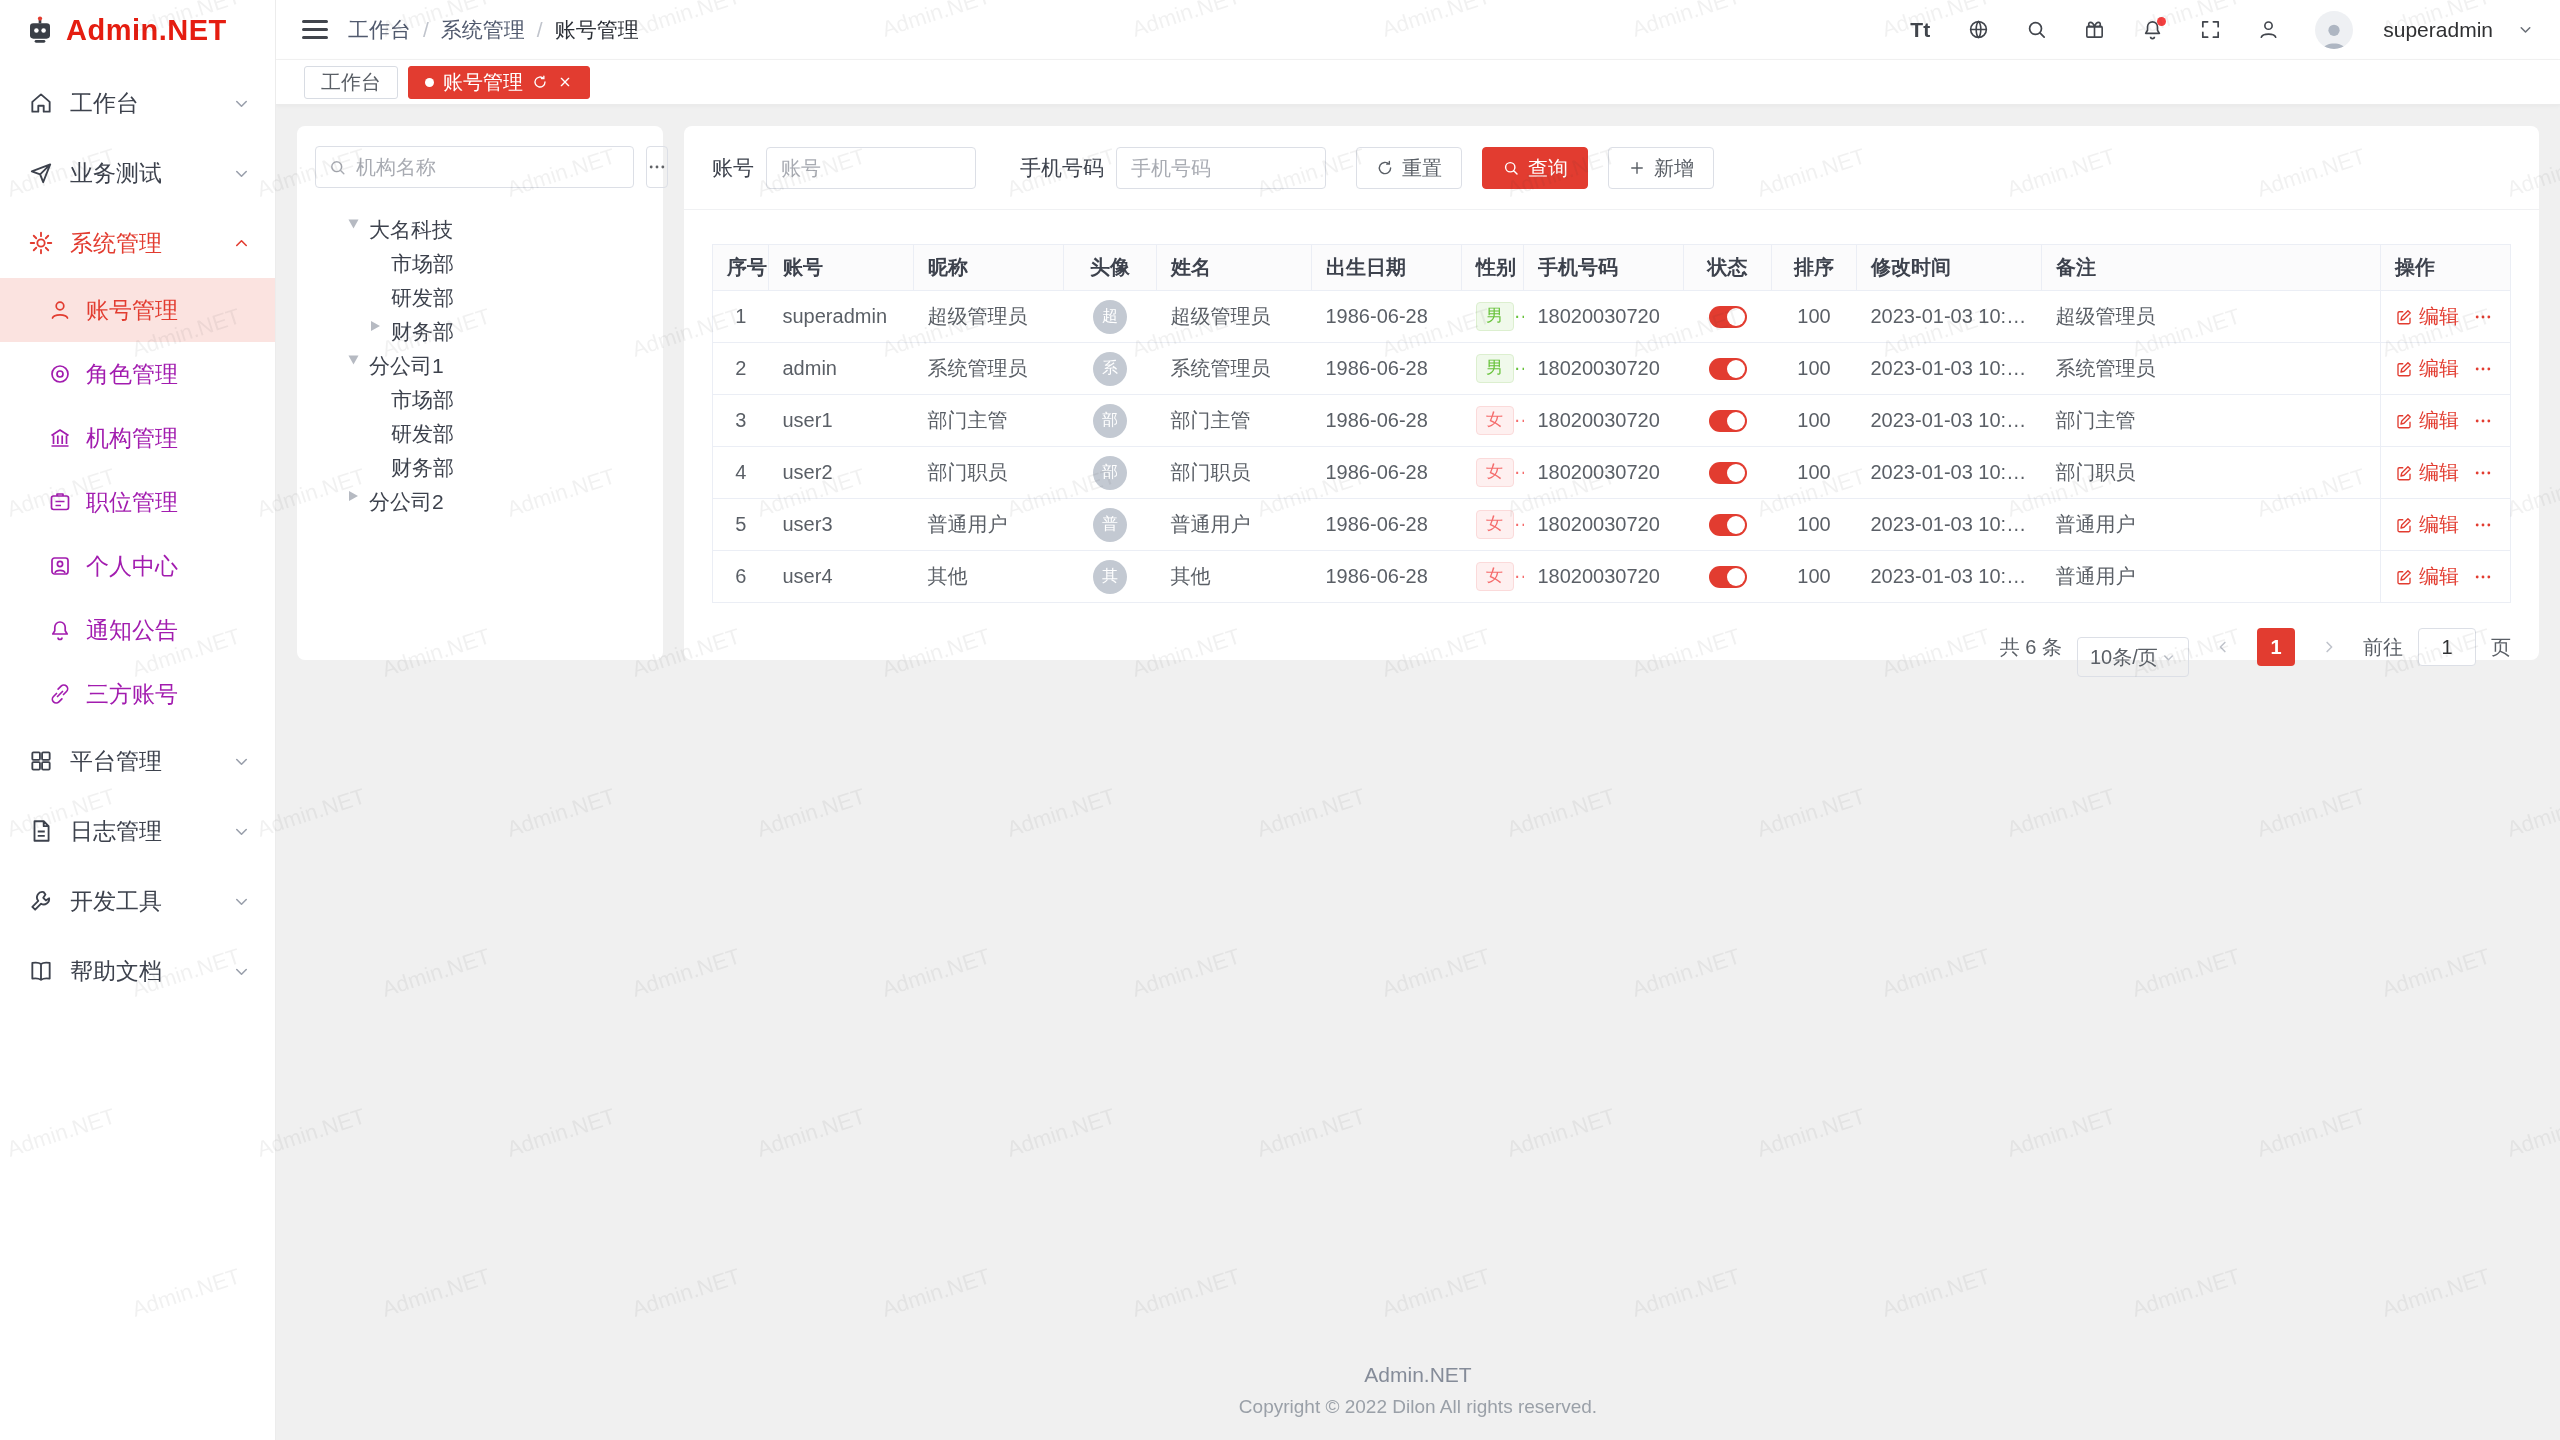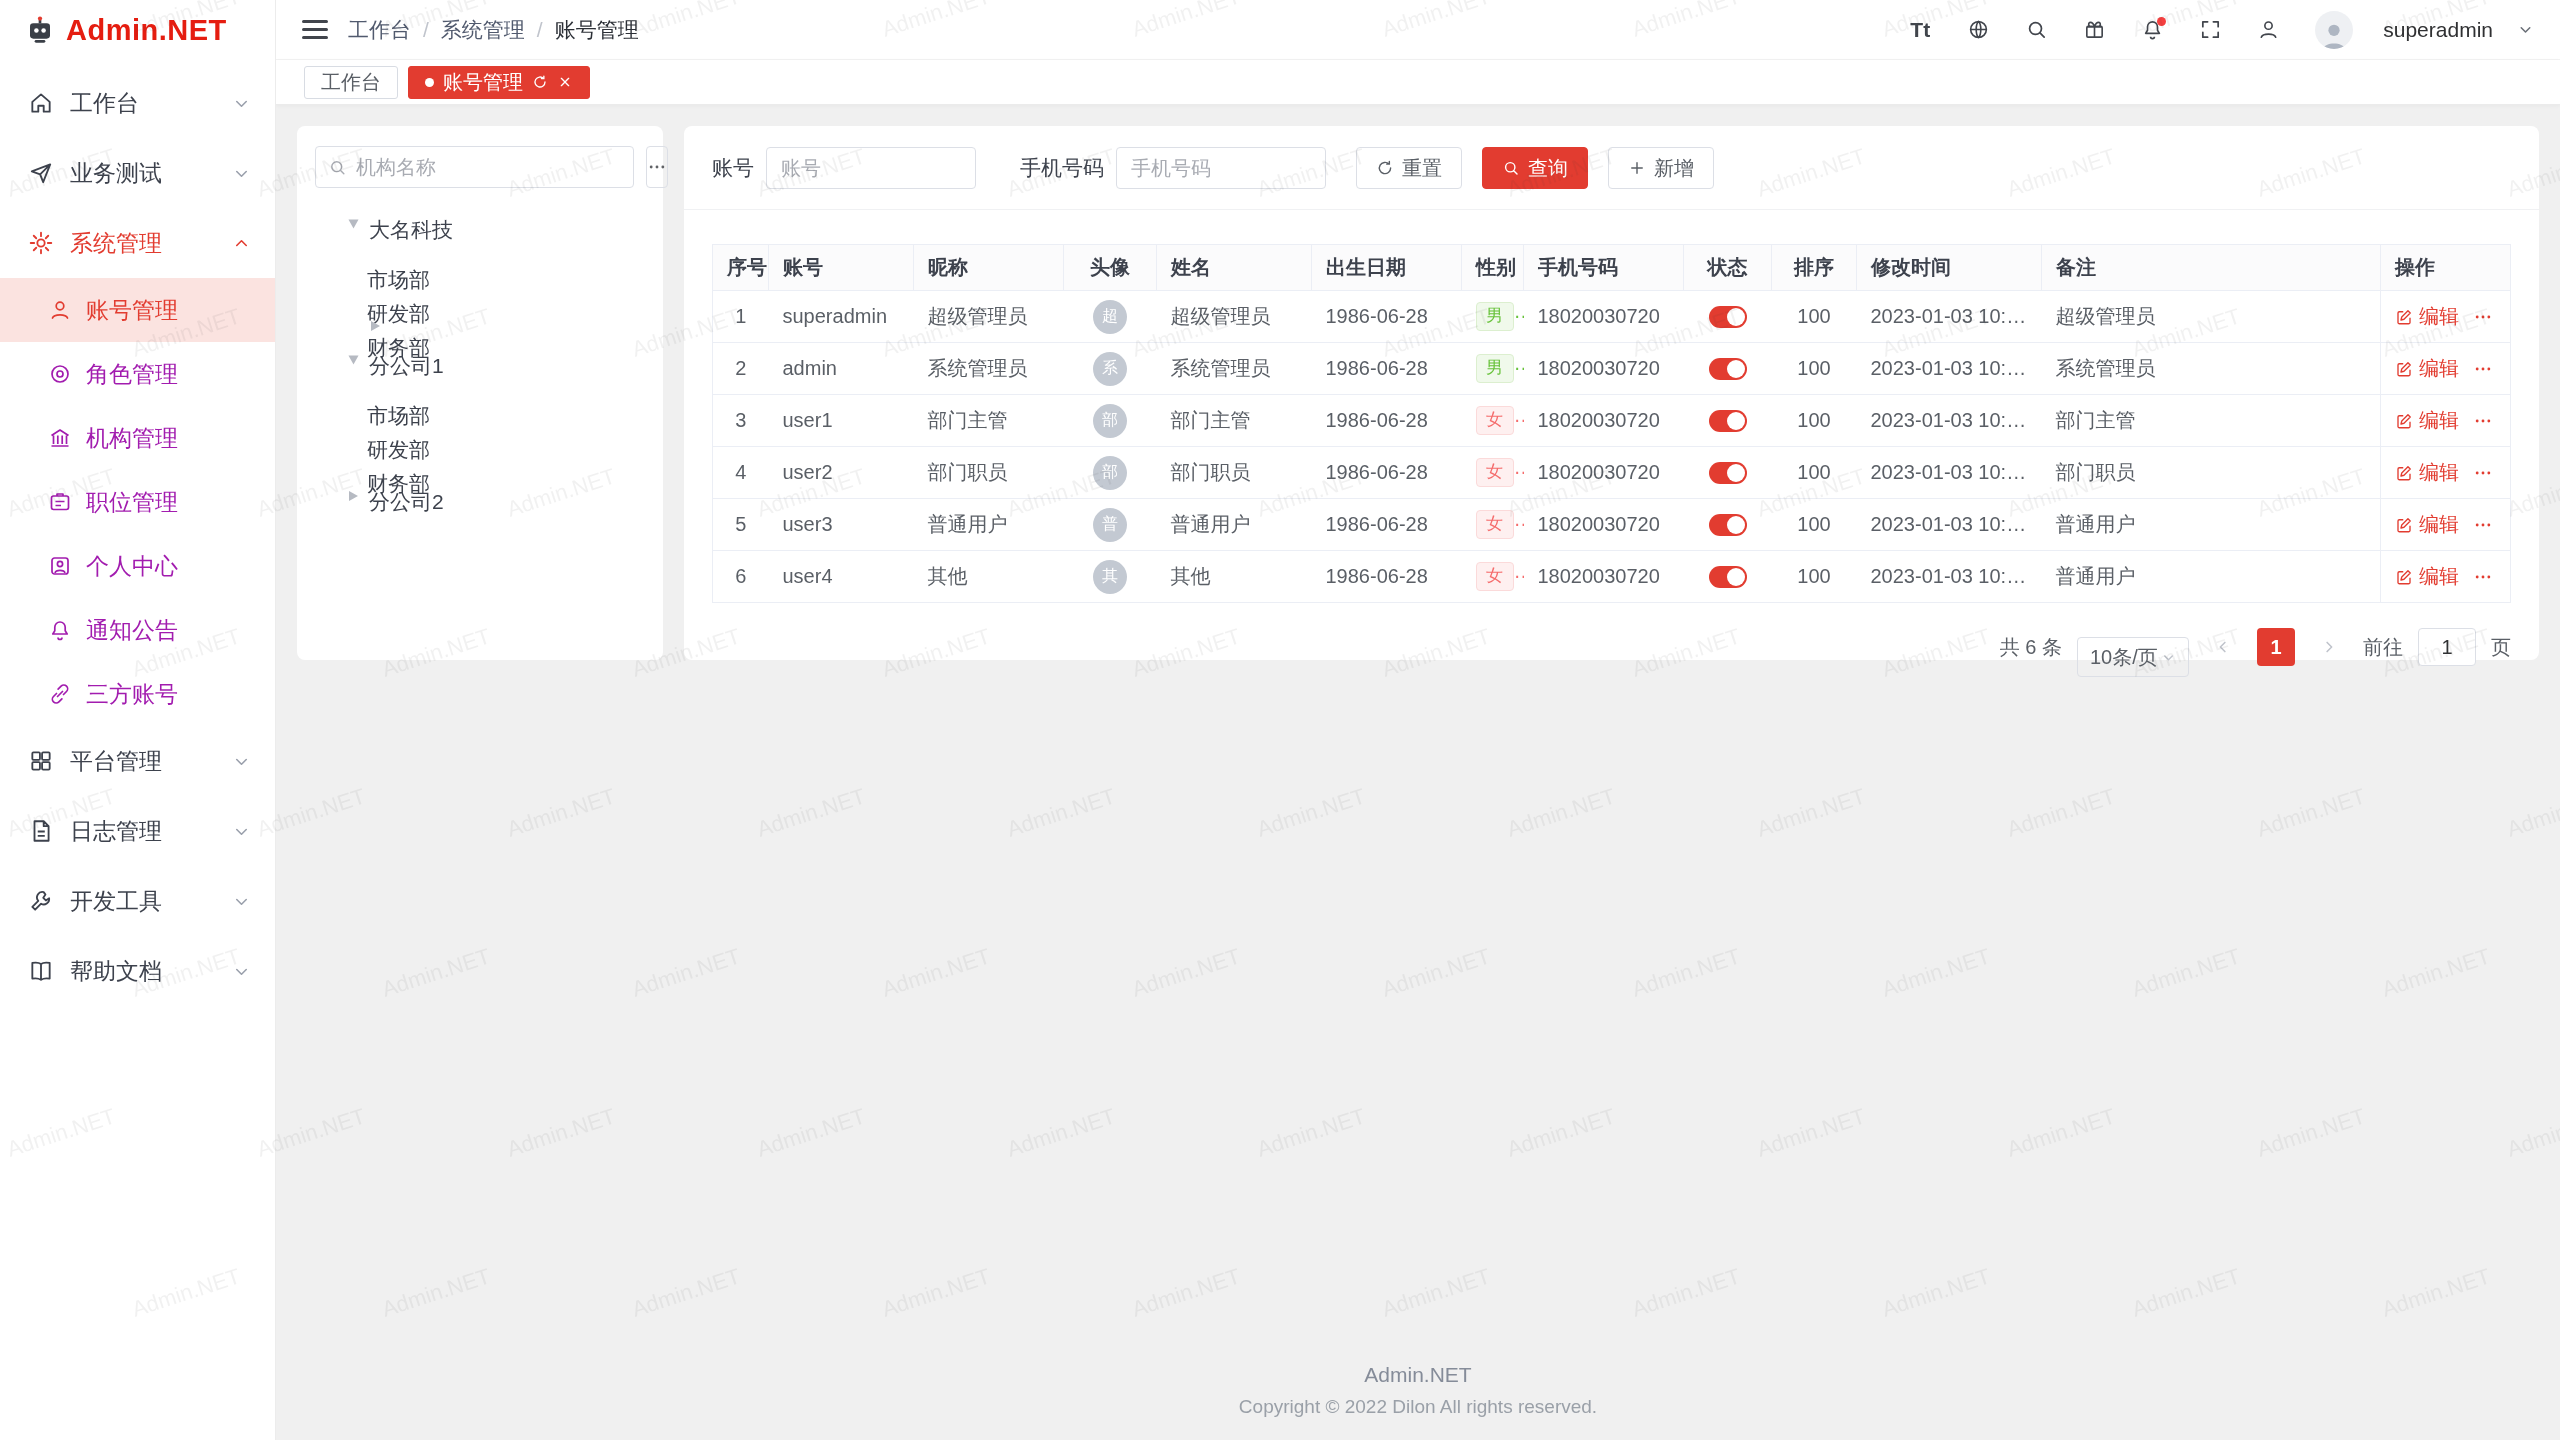--- a/index.html
+++ b/index.html
@@ -59,21 +59,21 @@
   .tree-search-row { display:flex; gap:12px; }
   .search-box { flex:1; height:42px; border:1px solid #dcdfe6; border-radius:4px; display:flex; align-items:center; padding:0 12px; gap:9px; color:#a8abb2; background:#fff; }
   .search-box svg { width:19px; height:19px; flex-shrink:0; }
   .search-box input { border:0; outline:0; flex:1; font-size:20px; min-width:0; color:#303133; background:transparent; }
   input::placeholder { color:#a8abb2; }
   .more-btn { width:42px; height:42px; border:1px solid #dcdfe6; border-radius:4px; display:flex; align-items:center; justify-content:center; color:#606266; cursor:pointer; }
   .more-btn svg { width:20px; height:20px; }
   .tree { margin-top:28px; font-size:21px; color:#3d424d; }
   .tree-node { height:34px; display:flex; align-items:flex-start; cursor:pointer; }
   .tree-node.level-0 { padding-left:30px; }
-  .tree-node.level-1 { padding-left:52px;flex-direction:column; }
+  .tree-node.level-1 { padding-left:52px; }
   .caret { width:16px; height:16px; display:flex; align-items:center; justify-content:center; margin-right:8px; flex-shrink:0; }
   .caret i { display:block; width:0; height:0; border-left:9px solid #b6bac2; border-top:5.5px solid transparent; border-bottom:5.5px solid transparent; }
   .caret.expanded i { transform:rotate(90deg); }
 
   .table-card { flex:1; min-width:0; padding:21px 28px; display:flex; flex-direction:column; }
   .filter-row { display:flex; align-items:center; gap:20px; height:42px; flex-shrink:0; }
   .f-group { display:flex; align-items:center; gap:12px; }
   .f-label { font-size:21px; color:#3d424d; white-space:nowrap; }
   .f-input { width:210px; height:42px; border:1px solid #dcdfe6; border-radius:4px; padding:0 14px; font-size:20px; outline:none; color:#303133; }
   .btn { height:42px; display:inline-flex; align-items:center; gap:8px; padding:0 19px; border-radius:4px; font-size:20px; border:1px solid #dcdfe6; background:#fff; color:#5a5f66; cursor:pointer; }

